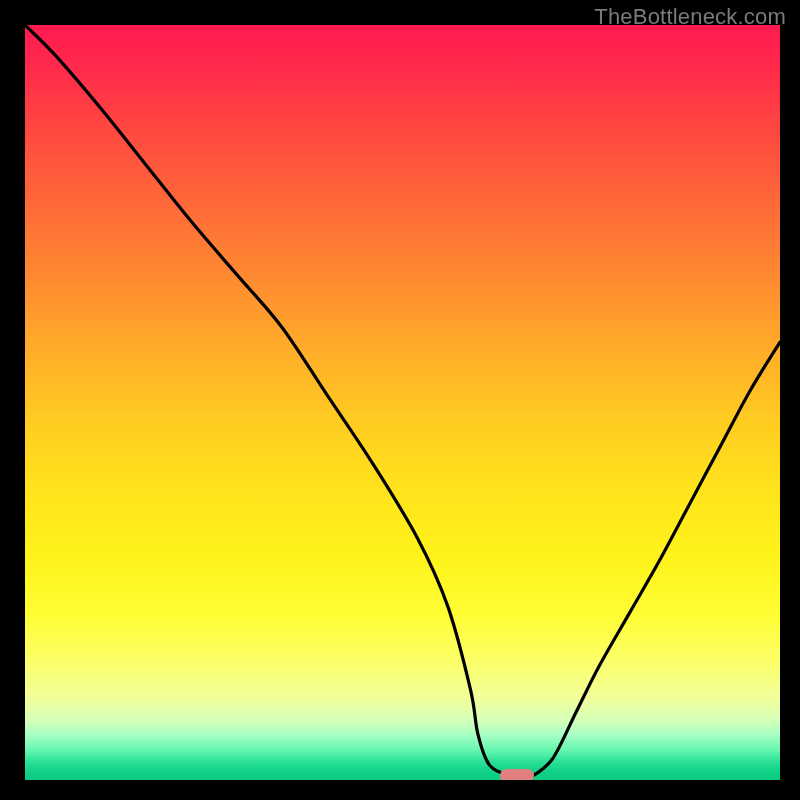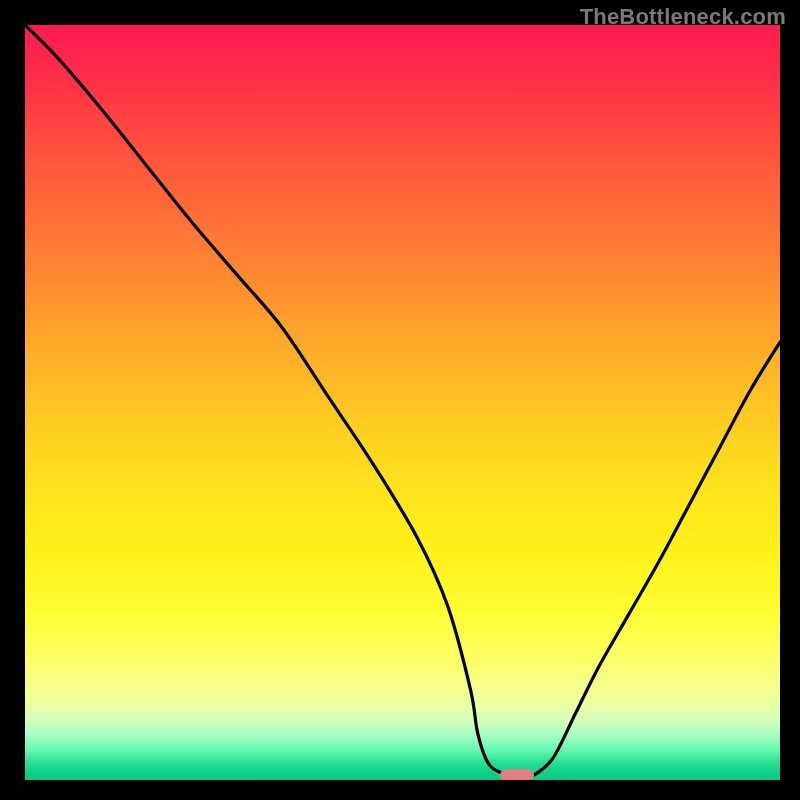--- a/index.html
+++ b/index.html
@@ -16,21 +16,21 @@
     width: 800px;
     height: 800px;
     background: #000;
   }
   .watermark {
     position: absolute;
     top: 4px;
     right: 14px;
     color: #7a7a7a;
     font-size: 22px;
-    font-weight: 700;
+    font-weight: 400;
     letter-spacing: 0.2px;
     z-index: 10;
   }
   .plot-area {
     position: absolute;
     left: 25px;
     top: 25px;
     width: 755px;
     height: 755px;
     overflow: hidden;

